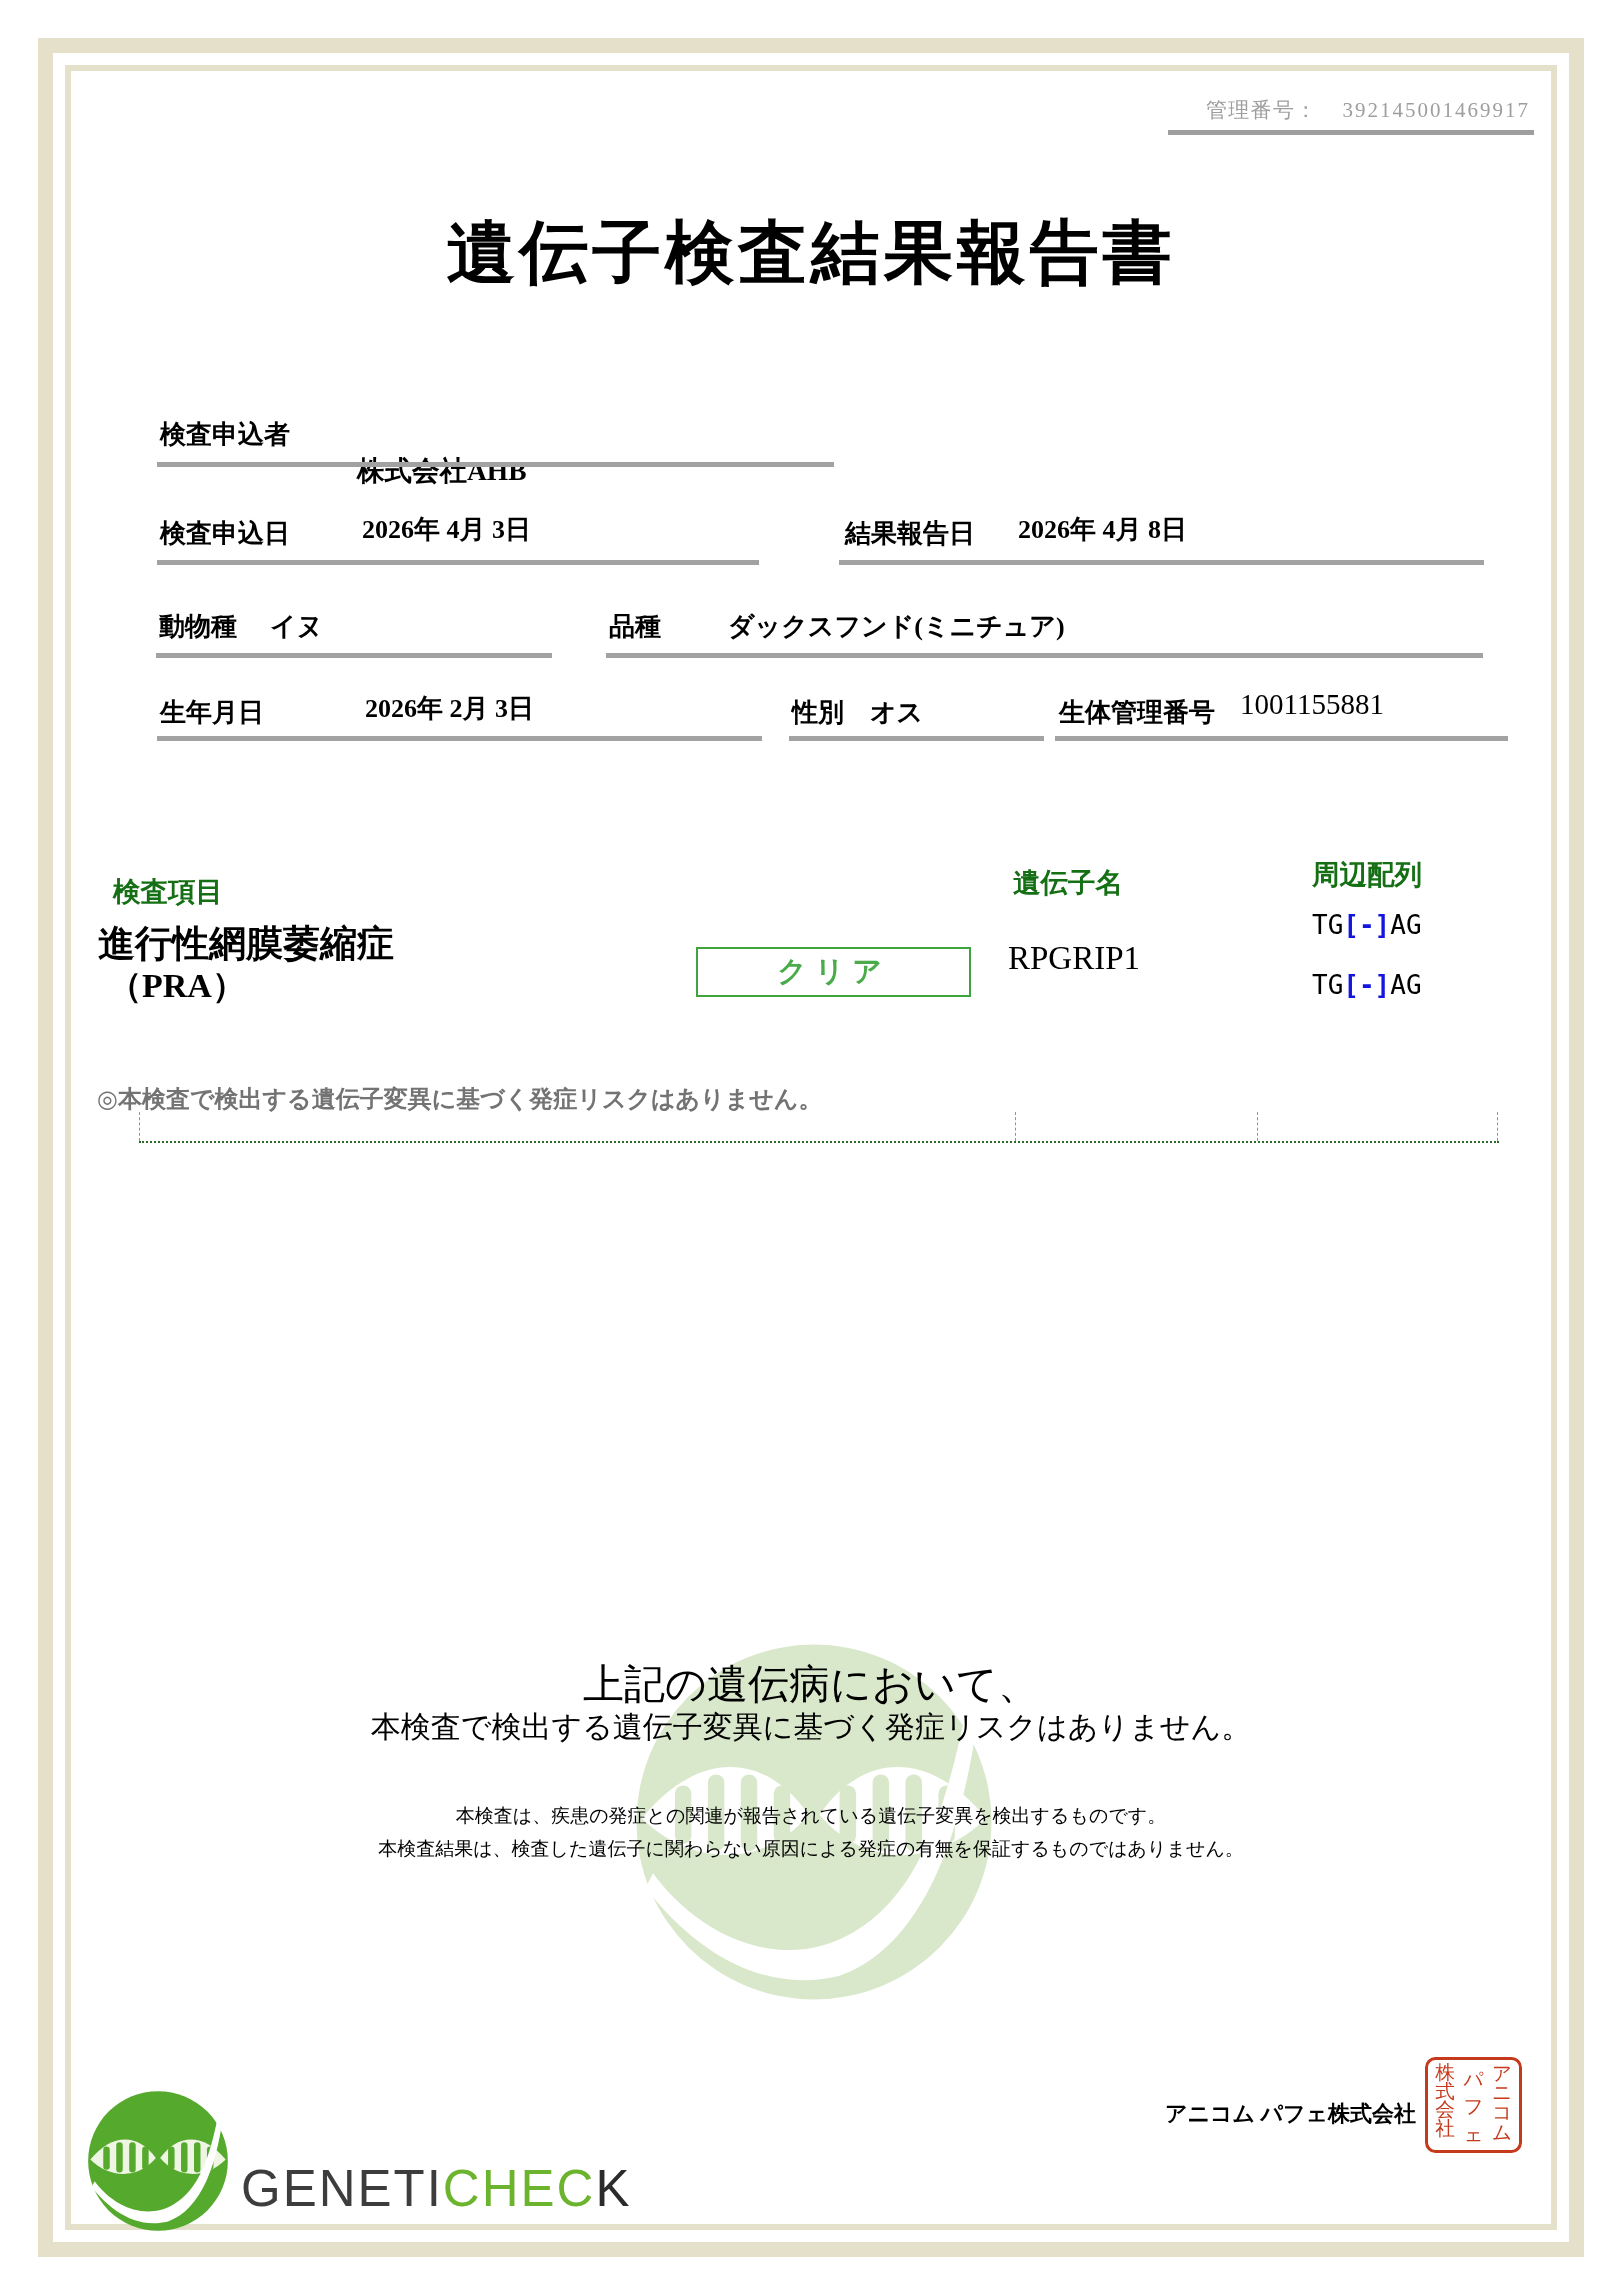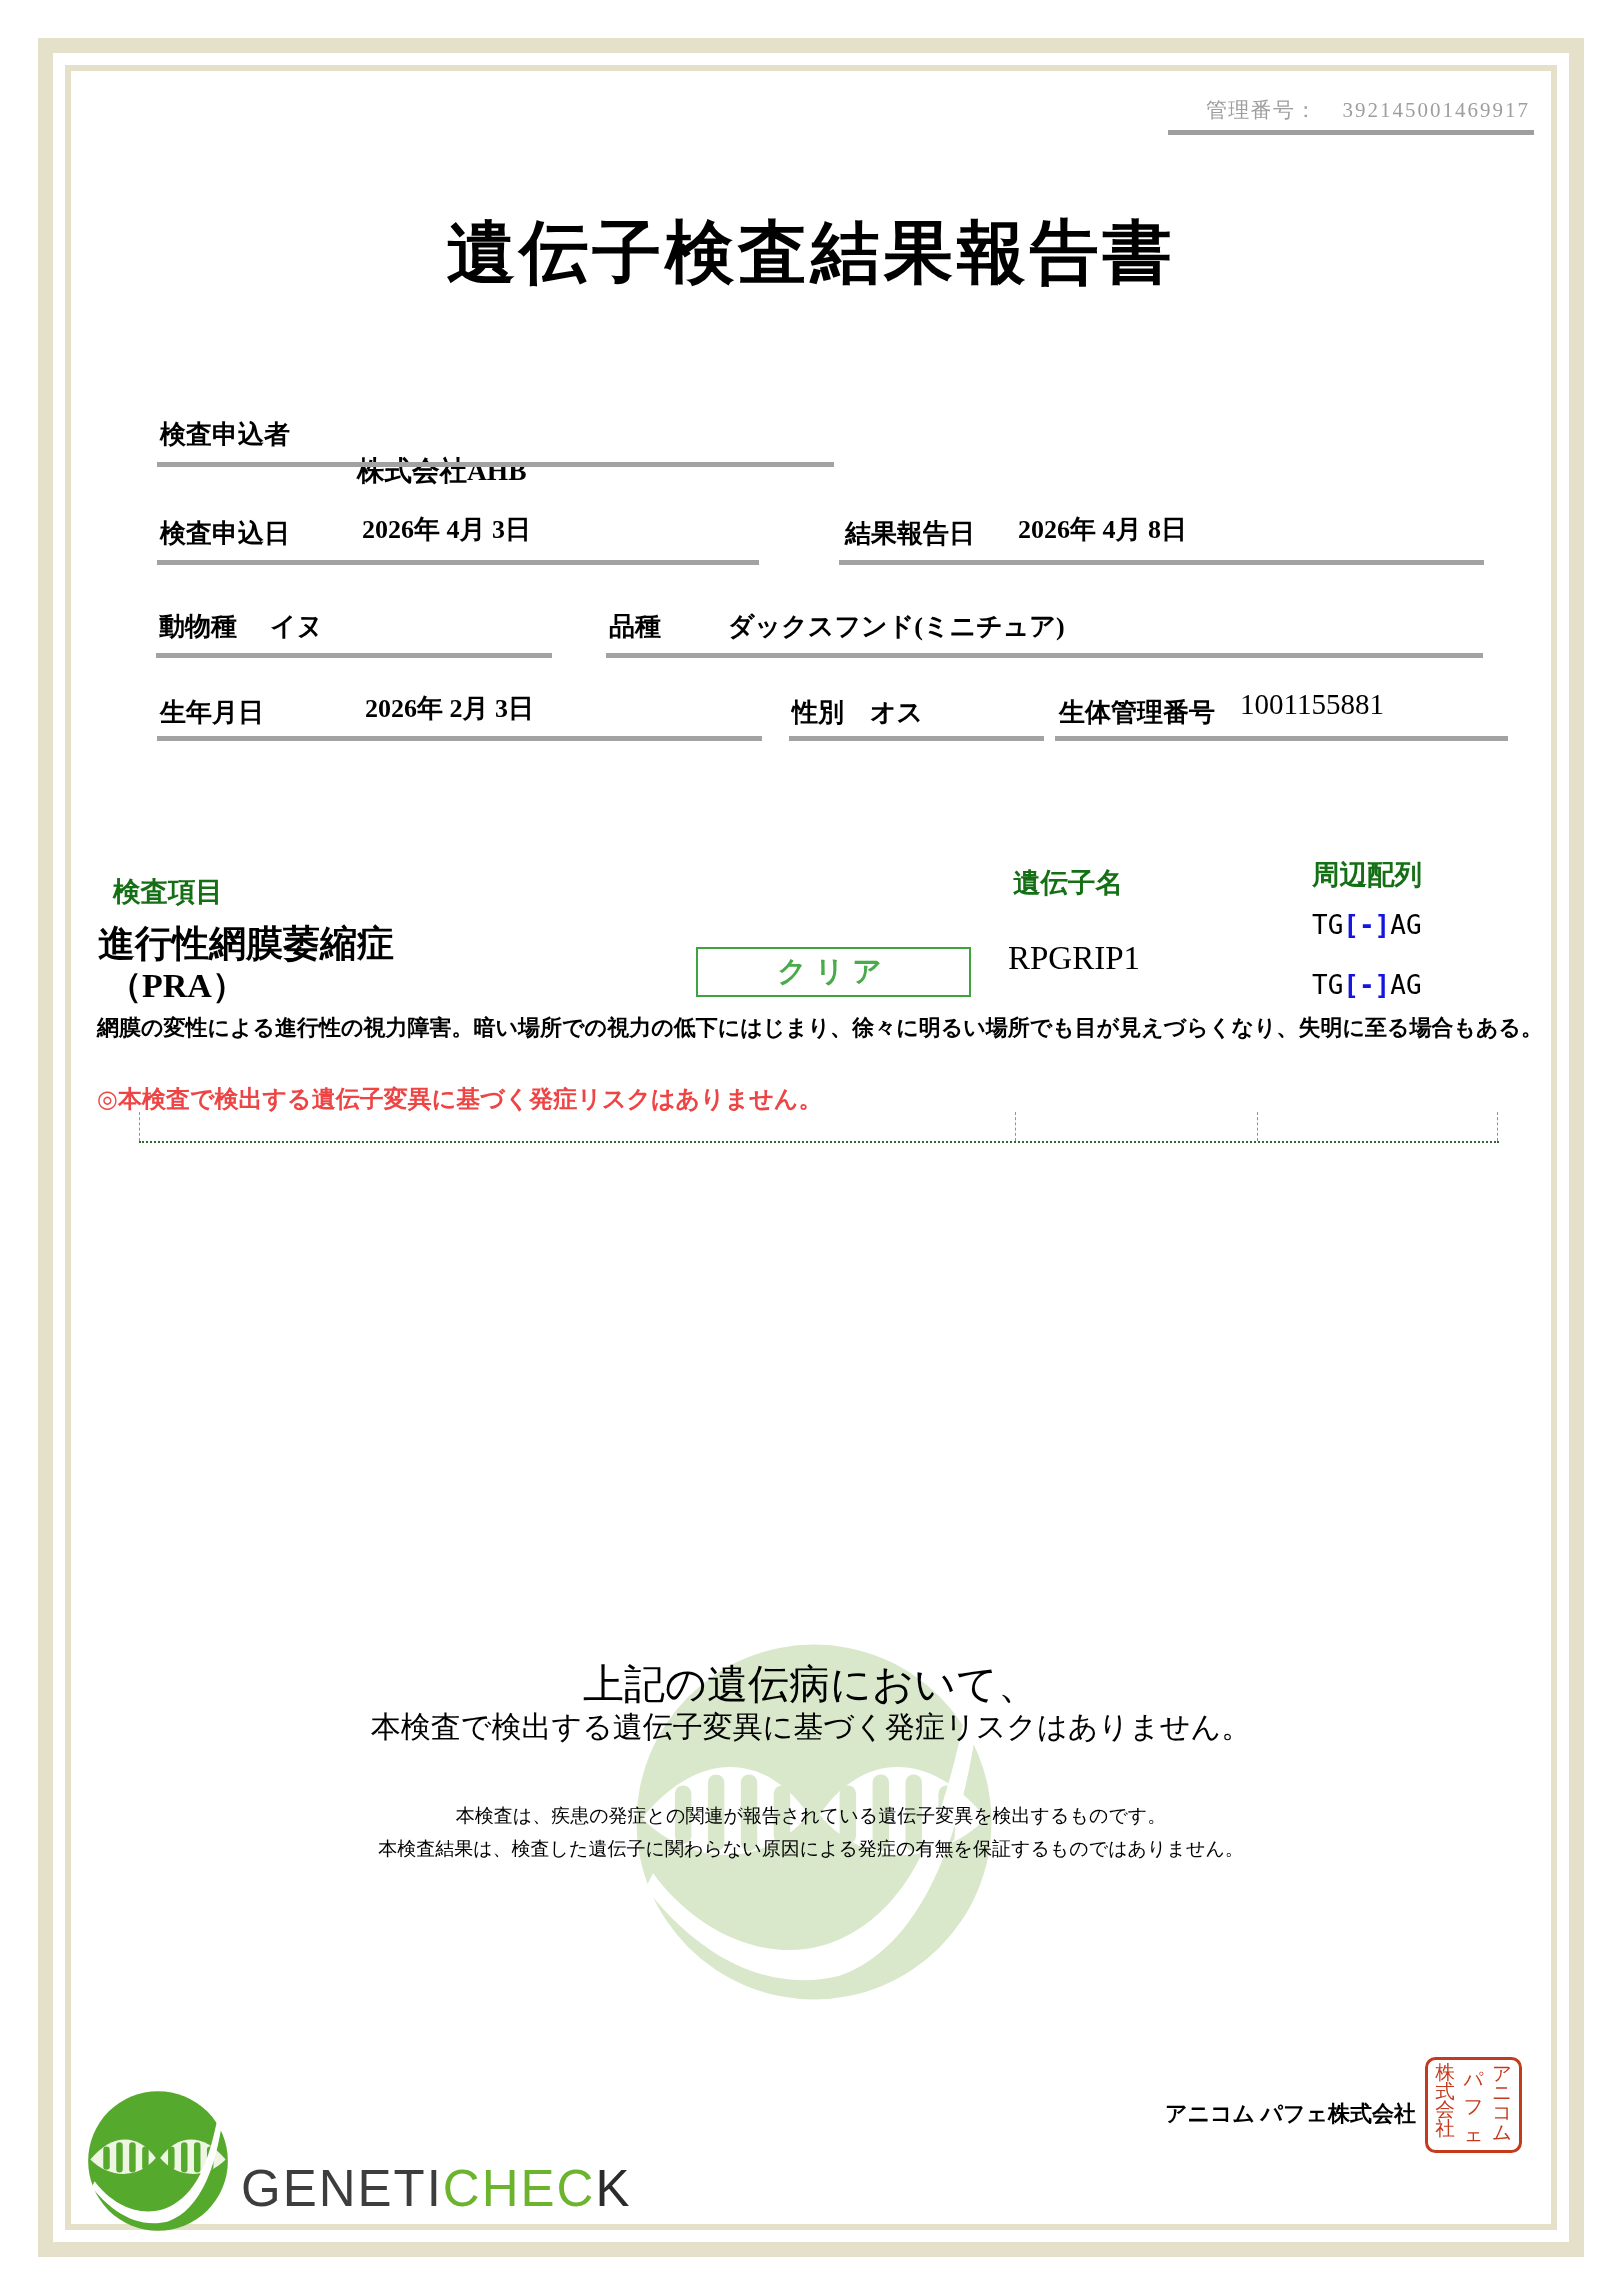--- a/index.html
+++ b/index.html
@@ -30,21 +30,21 @@
   .disease { position:absolute; left:98px; top:919px; font-size:37px; font-weight:bold; white-space:nowrap; }
   .disease-abbr { position:absolute; left:108px; top:963px; font-size:34px; font-weight:bold; white-space:nowrap; }
   .result-box { position:absolute; left:696px; top:947px; width:275px; height:50px;
     border:2.6px solid #3ea53e; box-sizing:border-box; display:flex; align-items:center; justify-content:center; }
   .result-box span { font-size:29px; color:#49ab49; letter-spacing:7.9px; font-weight:bold; }
   .gene-name { position:absolute; left:1008px; top:940px; font-size:33px; white-space:nowrap; }
   .seq { position:absolute; left:1312px; font-size:26px; font-family:"DejaVu Sans Mono","Liberation Mono",monospace;
     white-space:nowrap; color:#000; }
   .seq .variant { color:#1515e0; font-weight:bold; }
   .desc { position:absolute; left:97px; width:1433px; font-size:22px; font-weight:bold; white-space:nowrap; }
-  .risk-note { position:absolute; left:97px; top:1083px; font-size:24px; font-weight:bold; color:#ef4444; white-space:nowrap; }
+  .risk-note { position:absolute; left:97px; top:1083px; font-size:24px; font-weight:bold; color:#737373; white-space:nowrap; }
   .dash-table { position:absolute; left:139px; top:1112px; width:1360px; height:29px;
     border-bottom:2.6px dotted #2c6b2c; }
   .vd { position:absolute; top:0; height:29px; width:0; border-left:1.3px dashed #8a9a8a; }
 
   
   .watermark { position:absolute; left:631px; top:1639px; width:366px; height:366px; }
 
   
   .sum { position:absolute; left:0; width:100%; text-align:center;
     font-family:"Liberation Sans","DejaVu Sans",sans-serif; color:#000; white-space:nowrap; }
@@ -140,21 +140,20 @@
 
   <div class="gene-name">RPGRIP1</div>
 
   <div class="seq" style="top:910px;">
     <span>TG</span><span class="variant">[-]</span><span>AG</span>
   </div>
   <div class="seq" style="top:970px;">
     <span>TG</span><span class="variant">[-]</span><span>AG</span>
   </div>
 
-  <div class="desc" style="top:1013px;">網膜の変性による進行性の視力障害。暗い場所での視力の低下にはじまり、徐々に明るい場所でも目が見えづらくなり、失明に至る場合もある。</div>
   <div class="risk-note">◎本検査で検出する遺伝子変異に基づく発症リスクはありません。</div>
 
   <div class="dash-table">
     <div class="vd" style="left:0;"></div>
     <div class="vd" style="left:876px;"></div>
     <div class="vd" style="left:1118px;"></div>
     <div class="vd" style="left:1358px;"></div>
   </div>
 
   <div class="sum sum-1">上記の遺伝病において、</div>

